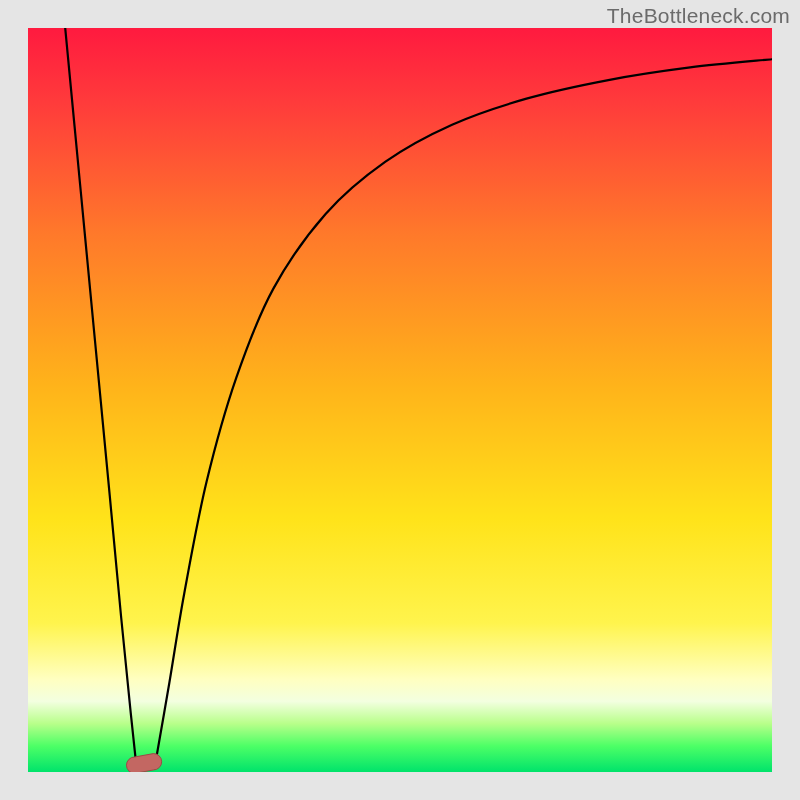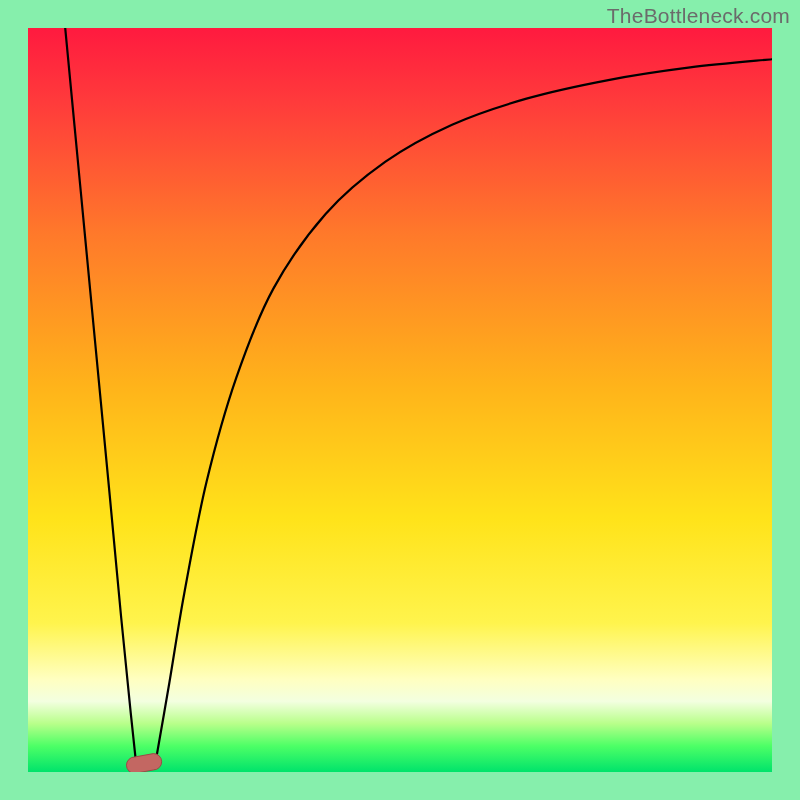--- a/index.html
+++ b/index.html
@@ -8,21 +8,21 @@
     width: 800px;
     height: 800px;
     overflow: hidden;
     background: #000;
     font-family: Arial, Helvetica, sans-serif;
   }
   .frame {
     position: relative;
     width: 800px;
     height: 800px;
-    background: #86efac;
+    background: #e5e5e5;
   }
   .plot-area {
     position: absolute;
     left: 28px;
     top: 28px;
     width: 744px;
     height: 744px;
     
   }
   .watermark {

